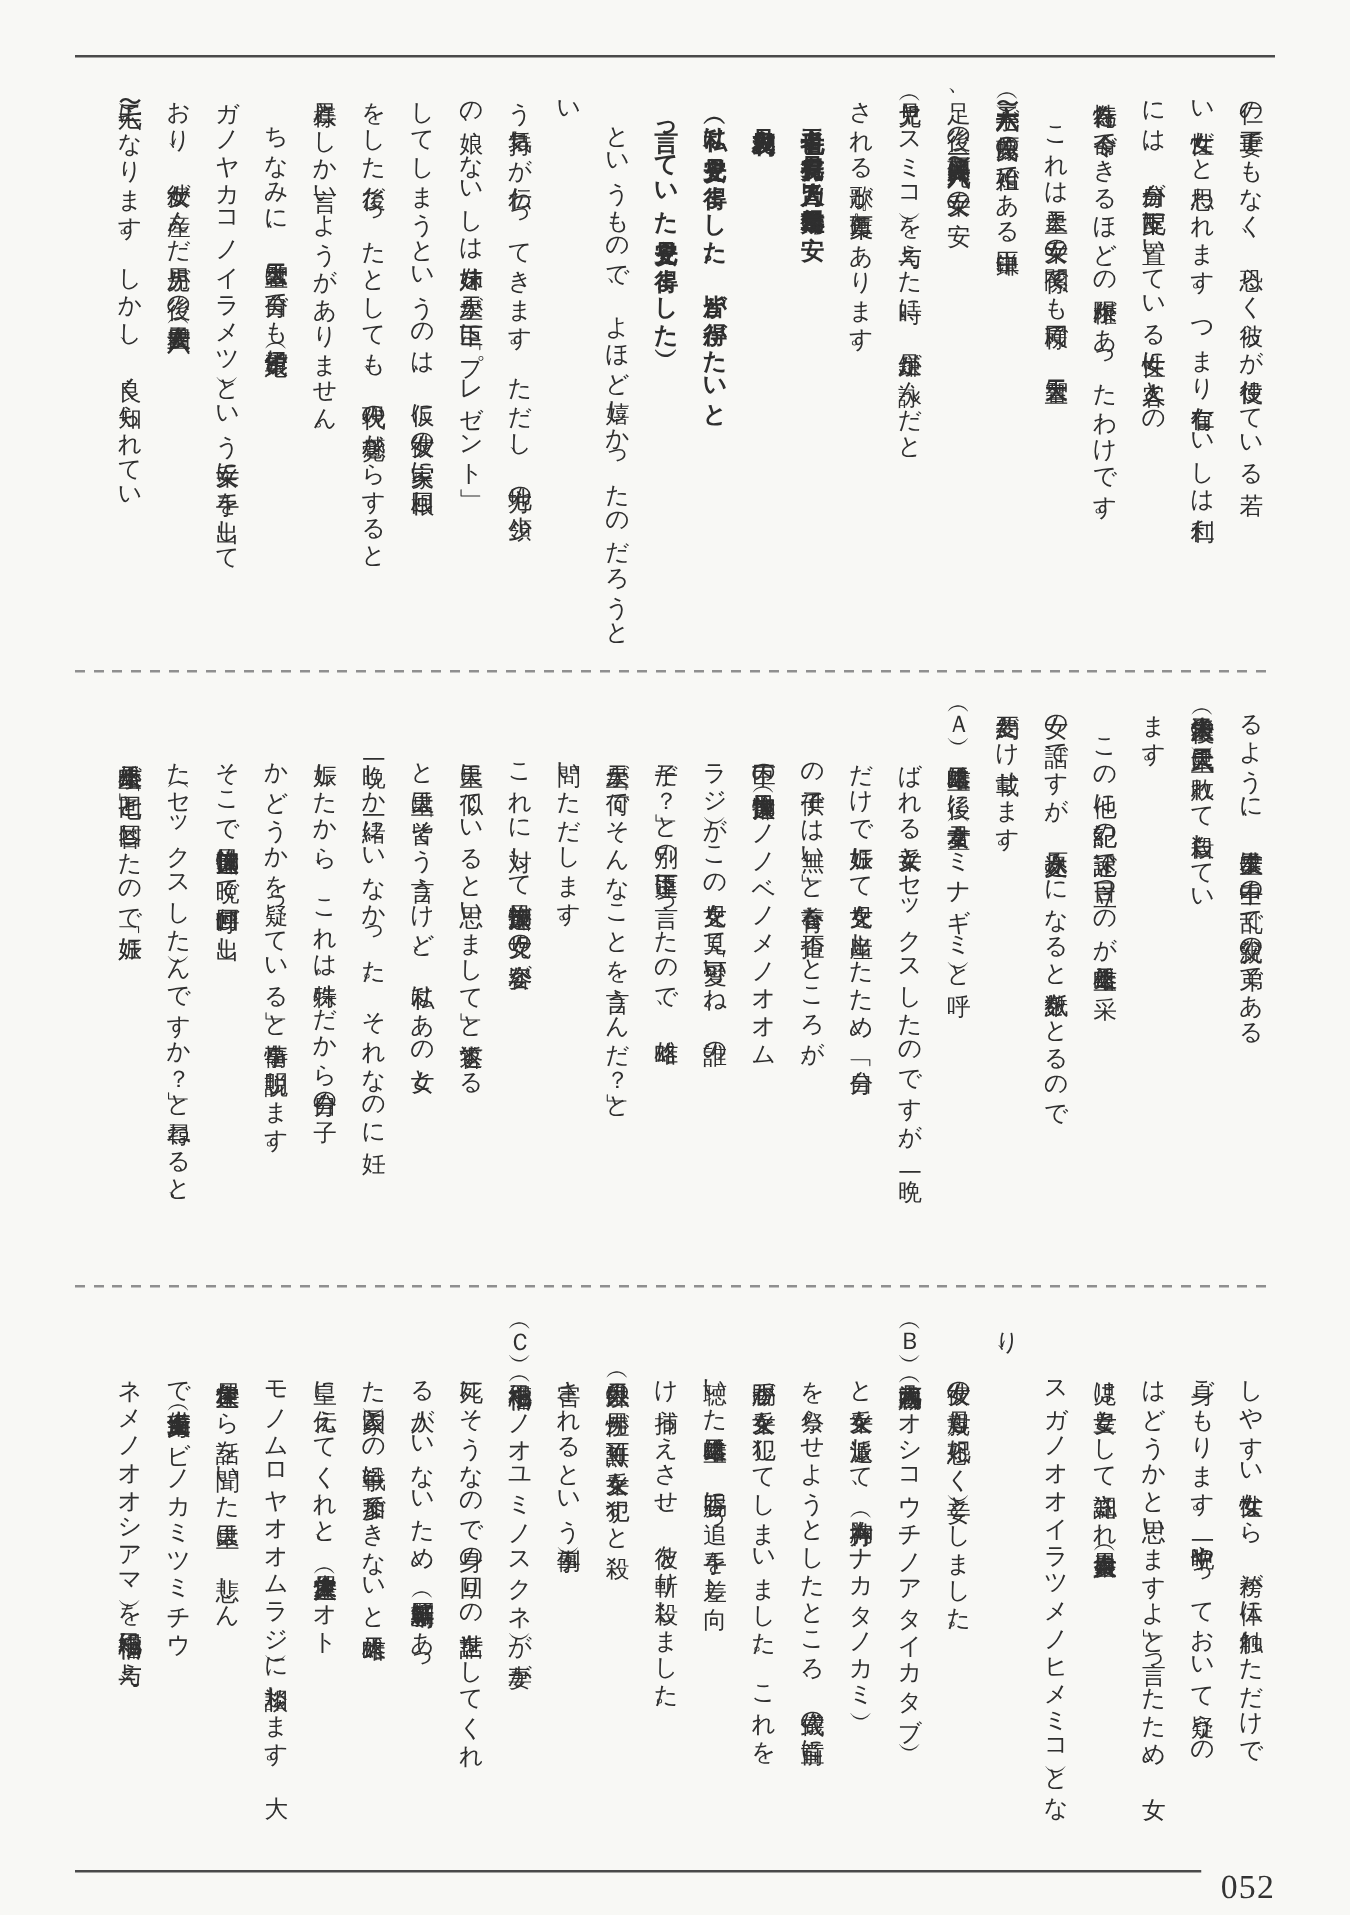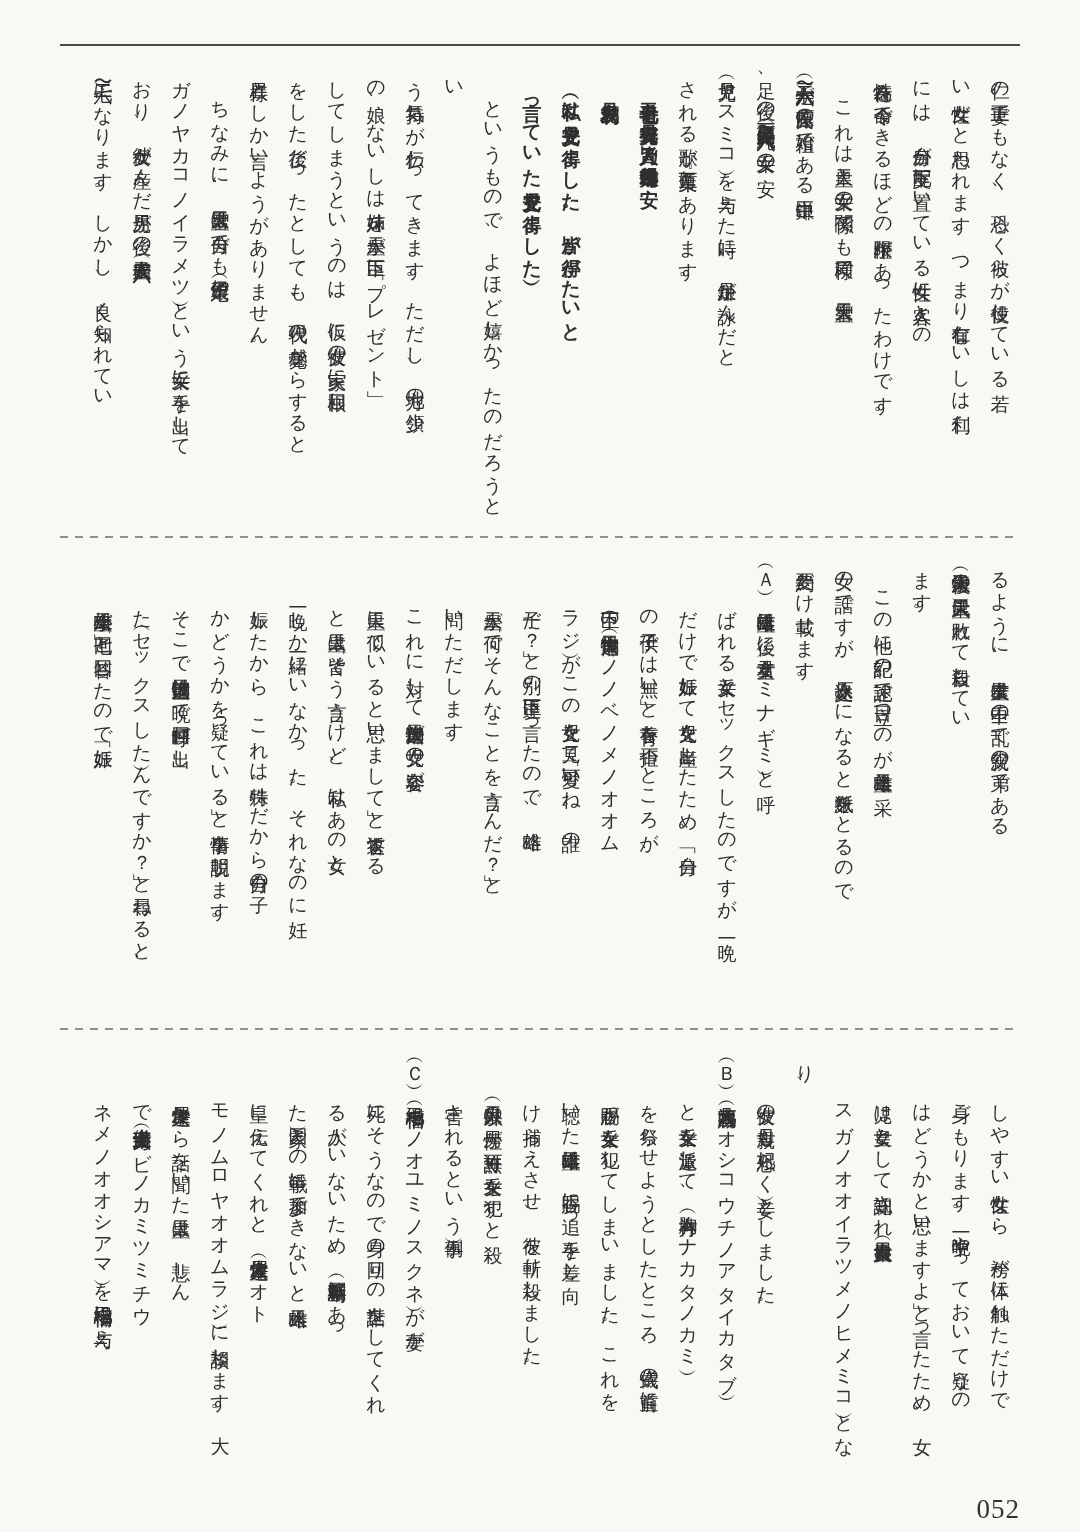--- a/index.html
+++ b/index.html
@@ -46,22 +46,21 @@
   .sec-middle{margin-top:20px;height:458px;}
   .sec-bottom{margin-top:22px;height:428px;}
   .tline{}
   .tline.bold{
     font-family:"Liberation Sans","DejaVu Sans",sans-serif;
     font-weight:700;
   }
   .footer{
     margin-top:16px;
     display:flex;
-    align-items:flex-end;
-    flex-direction:column;
+    align-items:flex-start;
   }
   .footer-rule{
     flex:1;
     height:2px;
     background:var(--rule);
     margin-right:16px;
   }
   .page-number{
     font-size:27px;
     color:#333;

